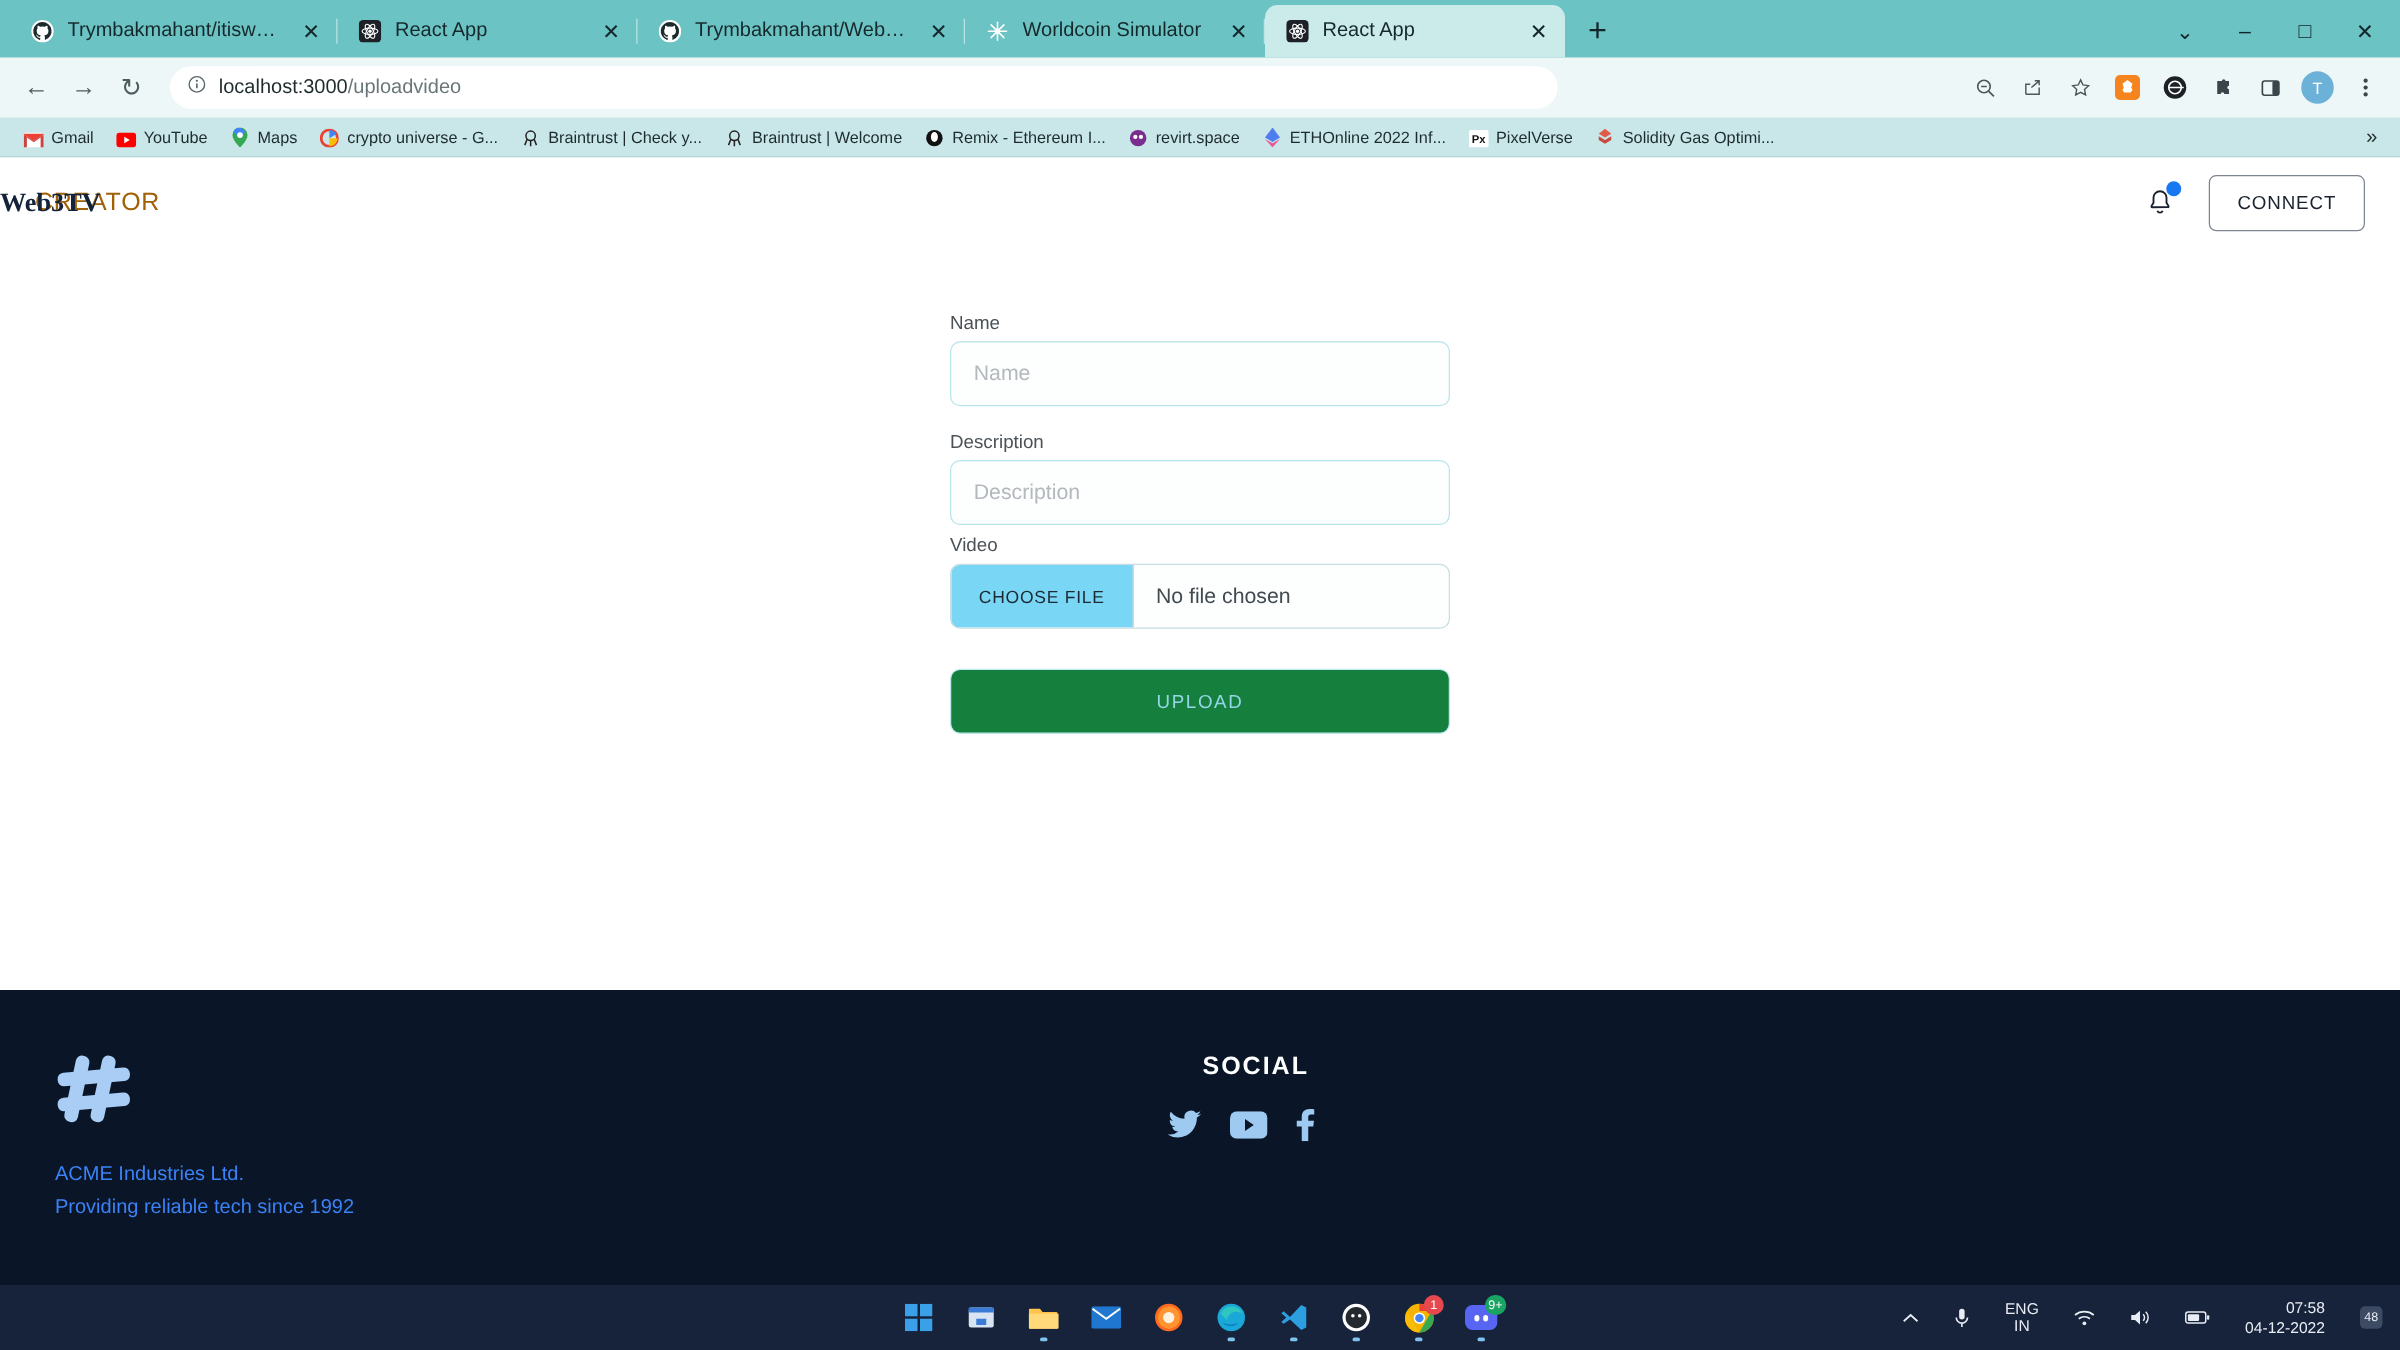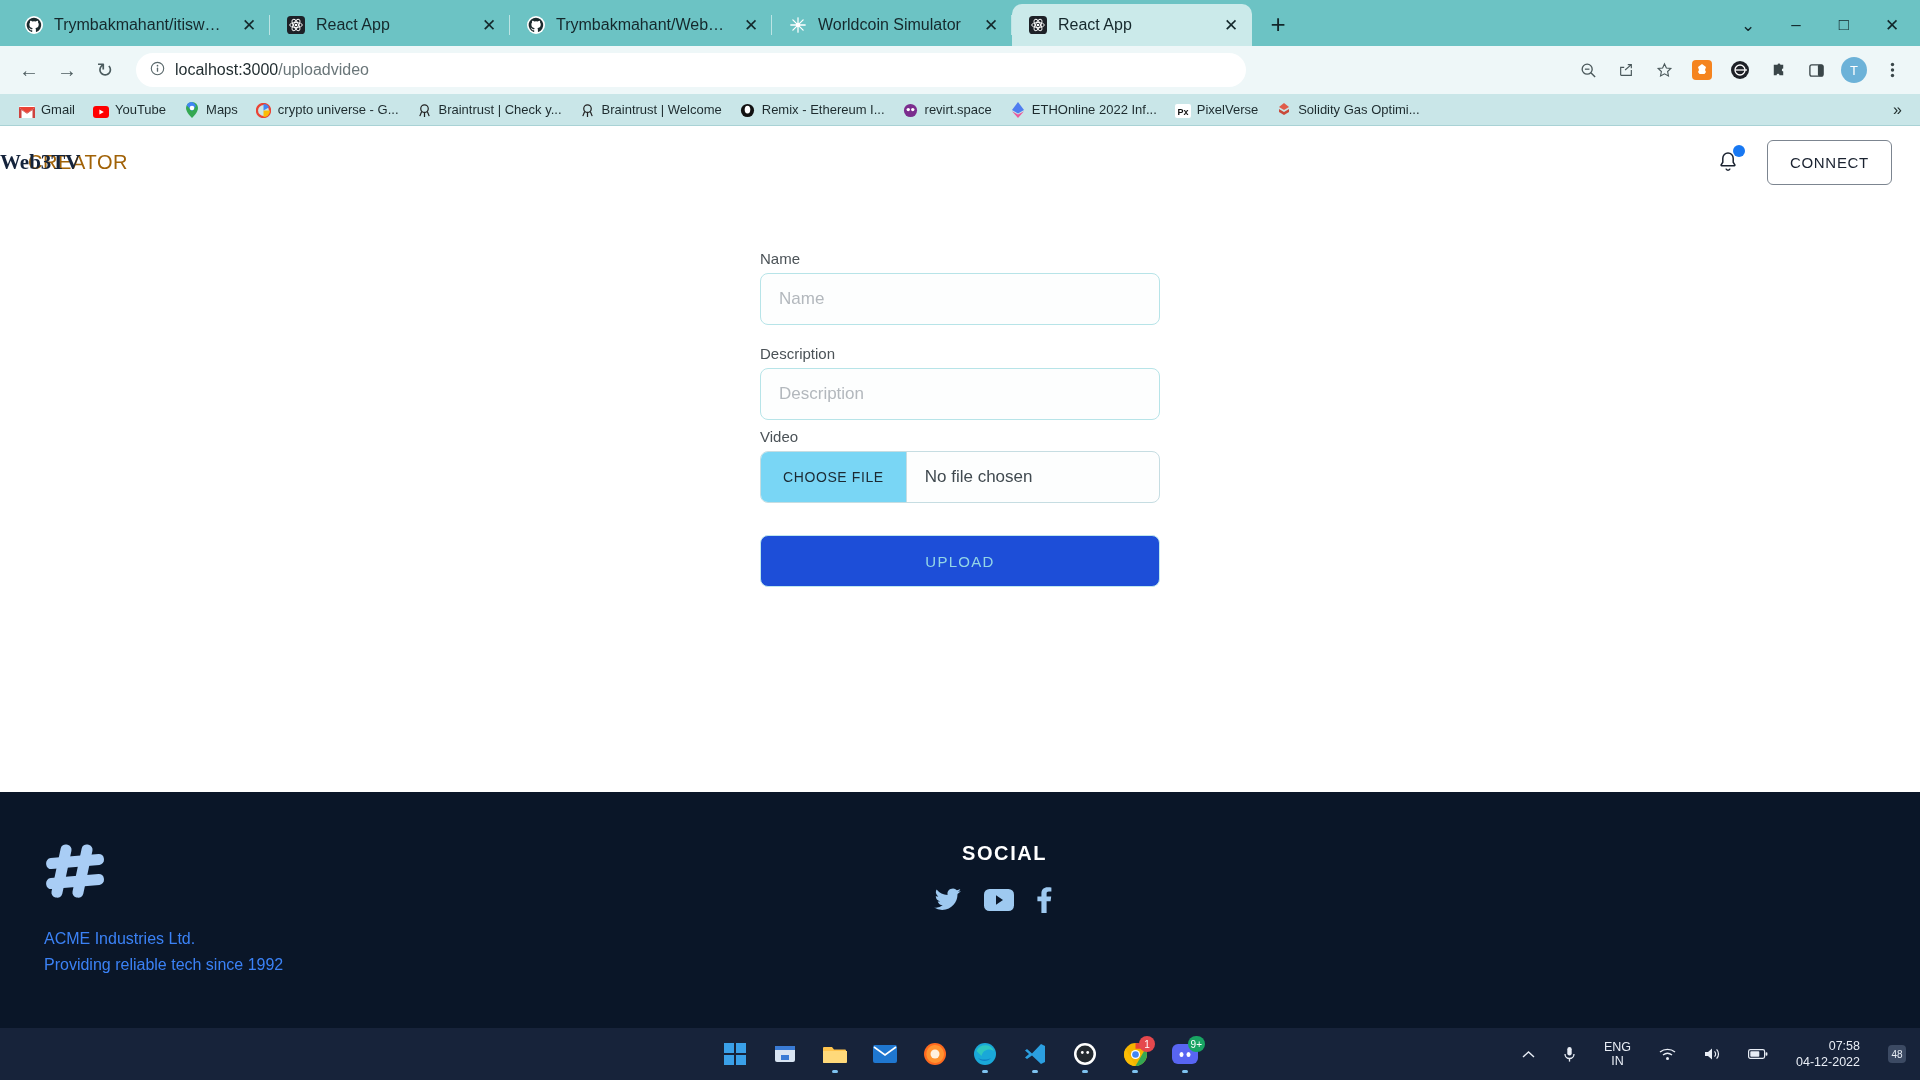--- a/index.html
+++ b/index.html
@@ -166,21 +166,21 @@
     border-right: 1px solid #c6dde2;
   }
   .no-file {
     flex: 1; display: flex; align-items: center; padding-left: 18px;
     font-size: 17px; color: #414a50;
   }
 
   .upload-btn {
     width: 400px; height: 52px; margin-top: 32px;
     border: 1px solid #bfe7ee; border-radius: 8px;
-    background: #1d4ed8; color: #94d6e6;
+    background: #15803d; color: #94d6e6;
     font-size: 15px; letter-spacing: 1.3px;
     display: flex; align-items: center; justify-content: center;
     font-family: "Liberation Sans", sans-serif;
   }
 
   
   .footer {
     background: #0a1628; color: #ffffff;
     height: 236px; display: flex; padding: 50px 44px 0 44px;
     position: relative;

